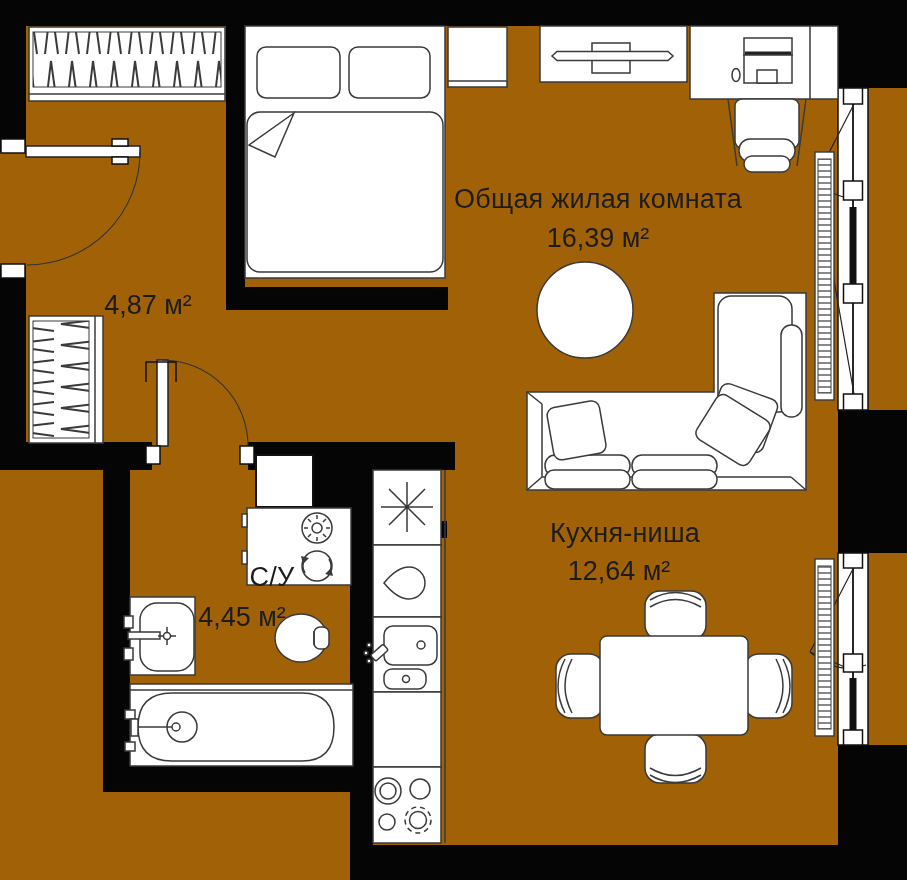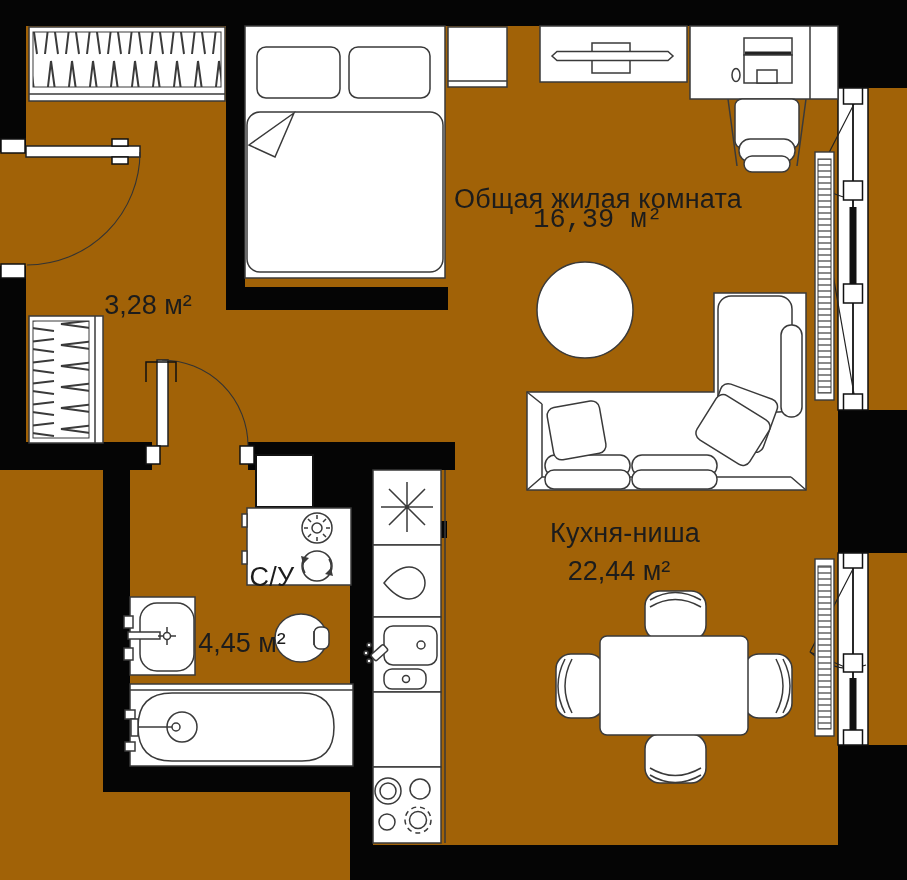--- a/index.html
+++ b/index.html
@@ -254,23 +254,23 @@
     <circle cx="182" cy="727" r="15"></circle>
     <line x1="138" y1="727" x2="172" y2="727"></line>
     <circle cx="176" cy="727" r="4"></circle>
     <rect x="125" y="710" width="10" height="9"></rect>
     <rect x="125" y="742" width="10" height="9"></rect>
     <rect x="131" y="719" width="7" height="17"></rect>
   </g>
 </svg>
 
 <div class="room-label" style="left:598px;top:199px;">Общая жилая комната</div>
-<div class="area-label" style="left:598px;top:220px;font-family:Liberation Mono, monospace;">16,39 м²</div>
-
-<div class="area-label" style="left:148px;top:305px;">3,28 м²</div>
+<div class="area-label" style="left:598px;top:238px;">16,39 м²</div>
+
+<div class="area-label" style="left:148px;top:305px;">4,87 м²</div>
 
 <div class="room-label" style="left:240px;top:577px;margin-left:32px;">С/У</div>
-<div class="area-label" style="left:242px;top:617px;margin-top:26px;">4,45 м²</div>
+<div class="area-label" style="left:242px;top:617px;">4,45 м²</div>
 
 <div class="room-label" style="left:625px;top:533px;">Кухня-ниша</div>
-<div class="area-label" style="left:619px;top:571px;">22,44 м²</div>
+<div class="area-label" style="left:619px;top:571px;">12,64 м²</div>
 
 </div>
 
 </body></html>

